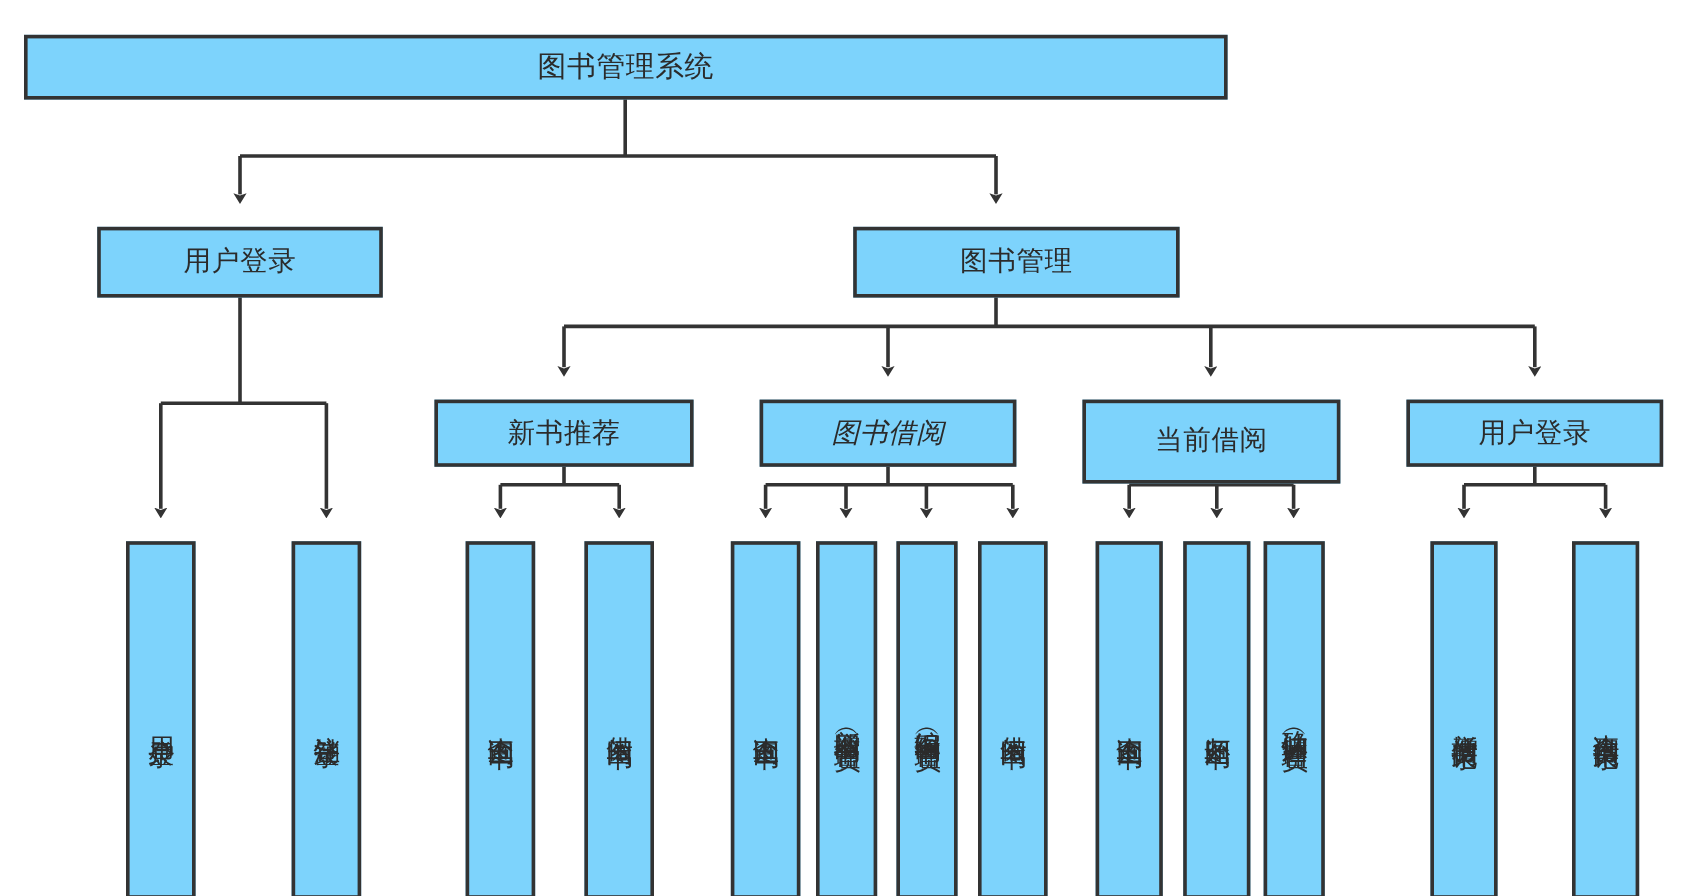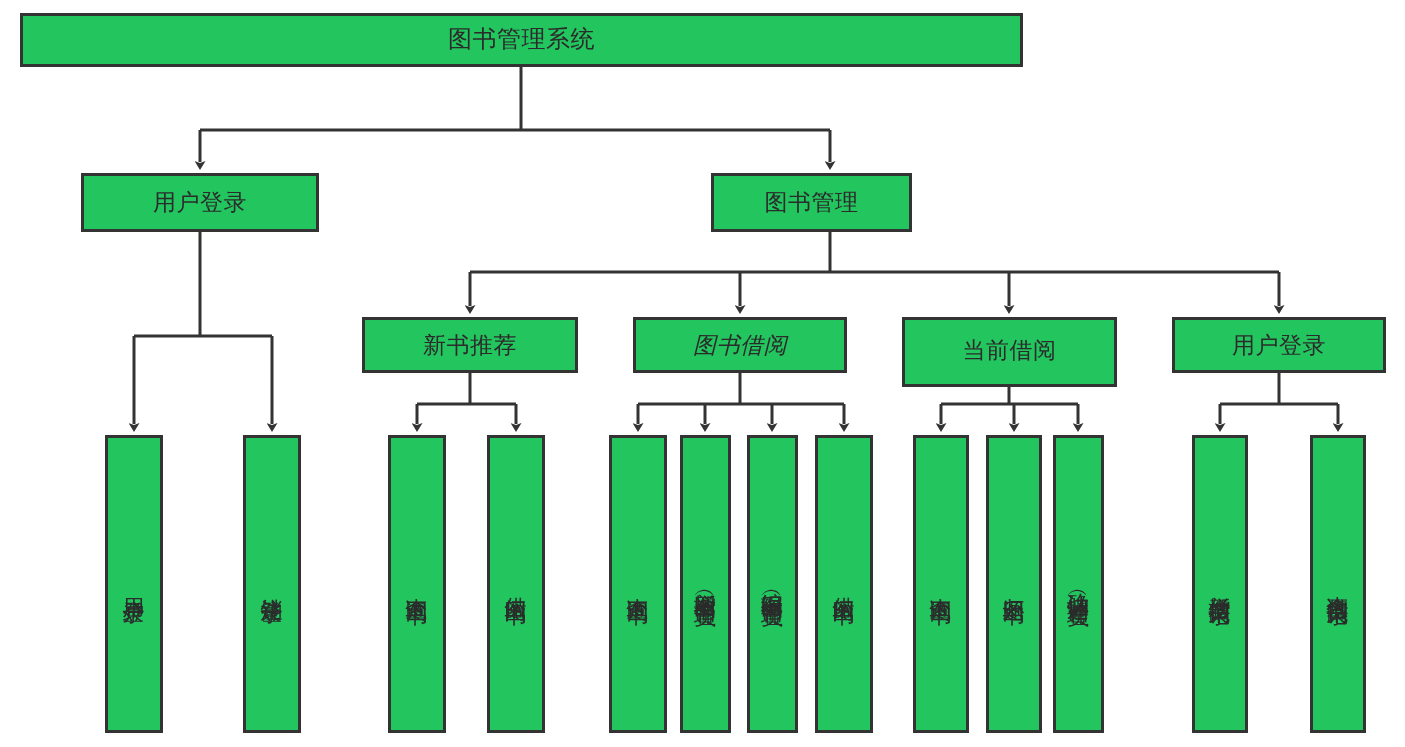--- a/index.html
+++ b/index.html
@@ -22,27 +22,28 @@
     position: absolute;
     left: 0;
     top: 0;
     width: 1405px;
     height: 747px;
     pointer-events: none;
   }
   .node {
     position: absolute;
     box-sizing: border-box;
-    background: #22c55e;
+    background: #7dd3fc;
     border: 3px solid #333333;
     display: flex;
     align-items: center;
     justify-content: center;
     color: #2b2b2b;
     z-index: 2;
+    margin-top: 16px;
   }
   .node .label {
     display: block;
     text-align: center;
     line-height: 1.22;
     letter-spacing: 0.5px;
   }
   
   .node.horiz .label {
     font-size: 23px;
@@ -127,21 +128,21 @@
     </g>
   </svg>
 
   <div class="node horiz root" id="root-node" style="left: 20px; top: 13px; width: 1003px; height: 54px;">
     <span class="label">图书管理系统</span>
   </div>
 
   <div class="node horiz" style="left: 81px; top: 173px; width: 238px; height: 59px;">
     <span class="label">用户登录</span>
   </div>
-  <div class="node horiz" style="left: 711px; top: 173px; width: 201px; height: 59px;">
+  <div class="node horiz" style="left: 711px; top: 173px; width: 272px; height: 59px;">
     <span class="label">图书管理</span>
   </div>
 
   <div class="node horiz" style="left: 362px; top: 317px; width: 216px; height: 56px;">
     <span class="label">新书推荐</span>
   </div>
   <div class="node horiz" style="left: 633px; top: 317px; width: 214px; height: 56px; font-style: italic;">
     <span class="label">图书借阅</span>
   </div>
   <div class="node horiz" style="left: 902px; top: 317px; width: 215px; height: 70px; font-family: Liberation Mono, monospace;">

